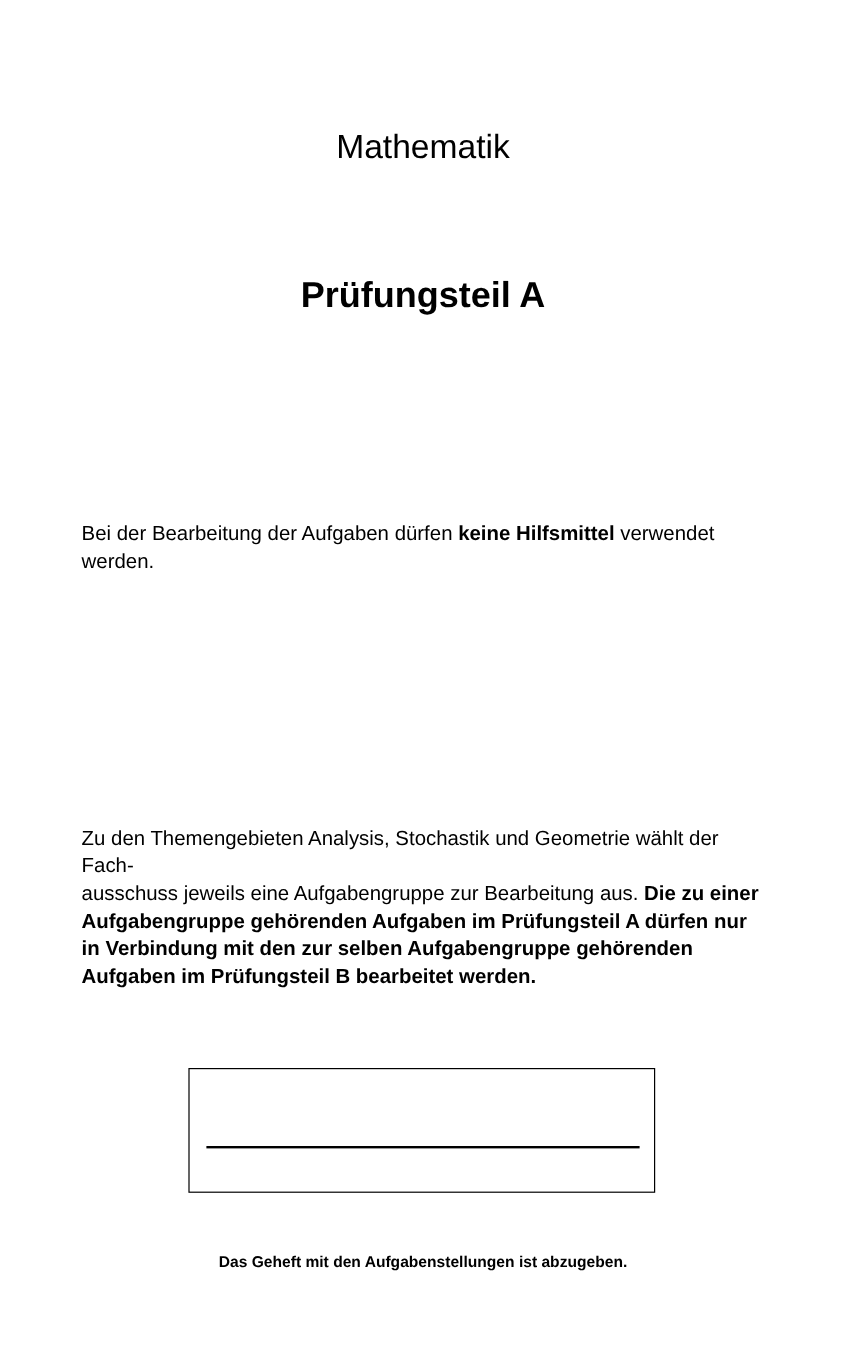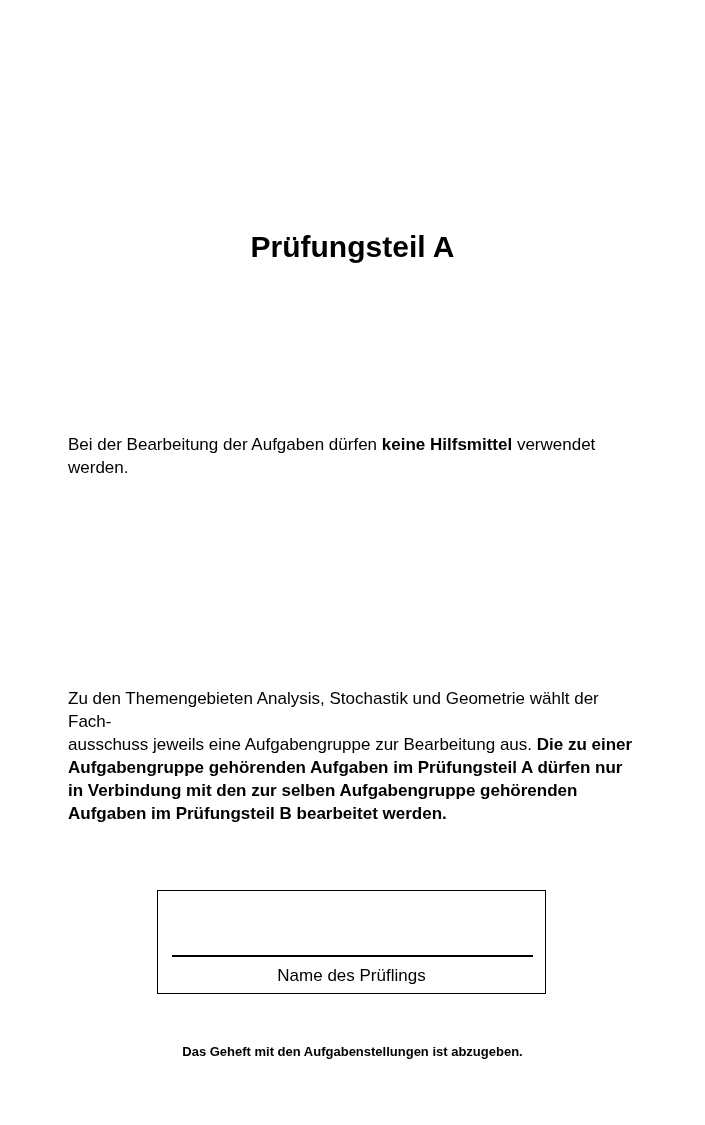--- a/index.html
+++ b/index.html
@@ -91,28 +91,28 @@
     font-size: 13px;
     line-height: 23px;
     font-weight: 700;
   }
 </style>
 </head>
 <body>
 
 <div class="page">
 
+  <p class="centered subject">Mathematik</p>
 
 
   <p class="centered subtitle">Prüfungsteil A</p>
 
   <p class="text-block note"><span>Bei der Bearbeitung der Aufgaben dürfen </span><b>keine Hilfsmittel</b><span> verwendet werden.</span></p>
 
   <p class="text-block para"><span>Zu den Themengebieten Analysis, Stochastik und Geometrie wählt der Fach-</span><br><span>ausschuss jeweils eine Aufgabengruppe zur Bearbeitung aus. </span><b>Die zu einer Aufgabengruppe gehörenden Aufgaben im Prüfungsteil A dürfen nur in Verbindung mit den zur selben Aufgabengruppe gehörenden Aufgaben im Prüfungsteil B bearbeitet werden.</b></p>
 
   <div class="name-box">
     <div class="sig-line"></div>
-    <p class="name-label">Name des Prüflings</p>
   </div>
 
   <p class="centered footer-notice">Das Geheft mit den Aufgabenstellungen ist abzugeben.</p>
 
 </div>
 
 </body></html>

